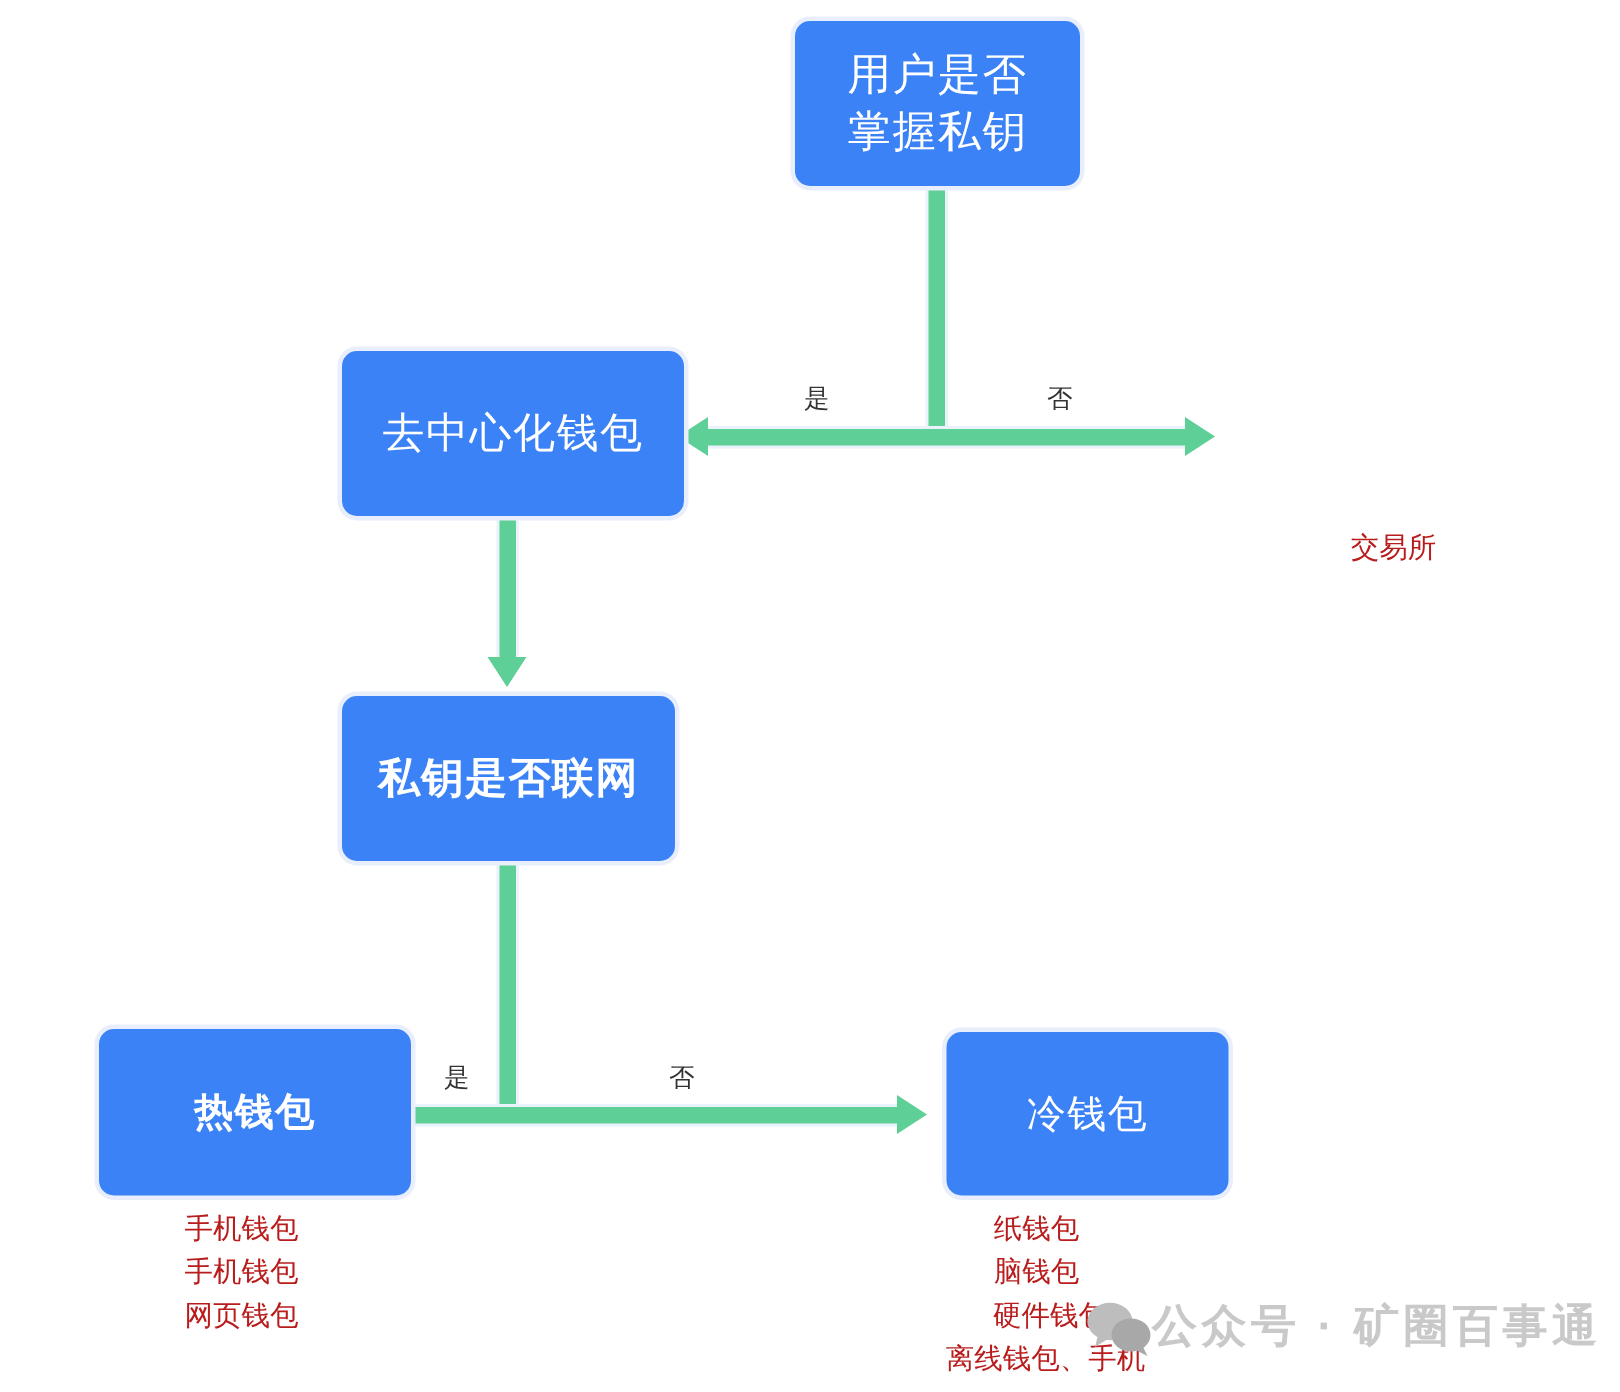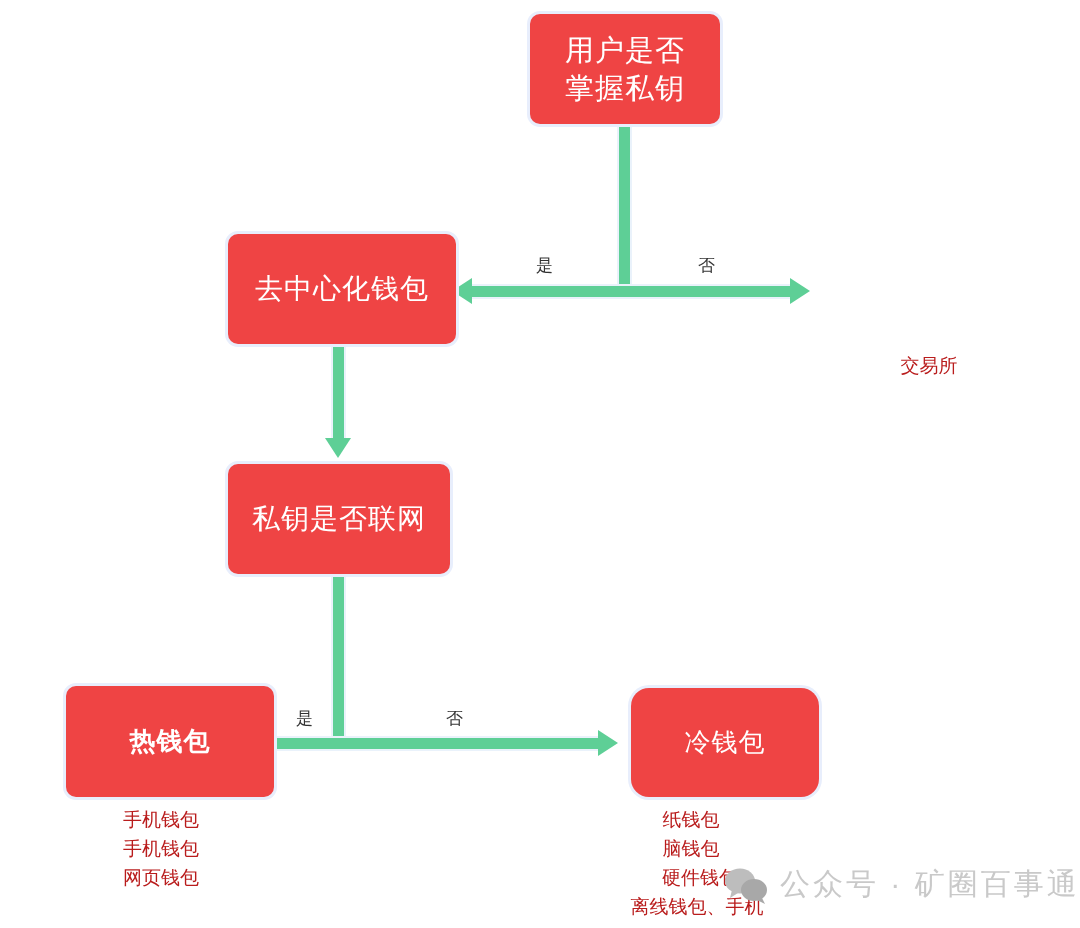--- a/index.html
+++ b/index.html
@@ -16,42 +16,42 @@
     width: 1080px;
     height: 928px;
     background: #ffffff;
     overflow: hidden;
   }
 
   
   .node {
     position: absolute;
     box-sizing: border-box;
-    background: #ef4444;
+    background: #3b82f6;
     border-radius: 10px;
     box-shadow: 0 0 0 3px #e8eefc;
     display: flex;
     align-items: center;
     justify-content: center;
     text-align: center;
     color: #ffffff;
     font-weight: 500;
     line-height: 1.32;
     letter-spacing: 1px;
     z-index: 4;
     user-select: none;
   }
   .node-text { display: block; white-space: pre-line; }
 
   #node-root      { left: 530px; top: 14px;  width: 190px; height: 110px; font-size: 29px; }
   #node-decentral { left: 228px; top: 234px; width: 228px; height: 110px; font-size: 28px; }
   #node-central   { left: 834px; top: 236px; width: 190px; height: 110px; font-size: 28px; }
-  #node-online    { left: 228px; top: 464px; width: 222px; height: 110px; font-size: 28px; }
+  #node-online    { left: 228px; top: 464px; width: 222px; height: 110px; font-size: 28px; font-weight: bold; }
   #node-hot       { left: 66px;  top: 686px; width: 208px; height: 111px; font-size: 26px; font-weight: 700; }
-  #node-cold      { left: 631px; top: 688px; width: 188px; height: 109px; font-size: 26px; border-radius: 18px; }
+  #node-cold      { left: 631px; top: 688px; width: 188px; height: 109px; font-size: 26px; }
 
   
   .line {
     position: absolute;
     background: #5ecf96;
     box-shadow: 0 0 0 2px #eaf2fb;
     z-index: 2;
   }
   .v-line { width: 11px; }
   .h-line { height: 11px; }
@@ -100,23 +100,23 @@
   }
   .caption div { white-space: nowrap; }
 
   
   #watermark {
     position: absolute;
     left: 724px;
     top: 864px;
     display: flex;
     align-items: center;
-    gap: 12px;
     z-index: 6;
     user-select: none;
+    font-weight: bold;
   }
   #watermark .wm-text {
     font-size: 30px;
     color: #c9c9c9;
     letter-spacing: 3px;
     white-space: nowrap;
   }
   .wechat-logo {
     position: relative;
     width: 44px;

